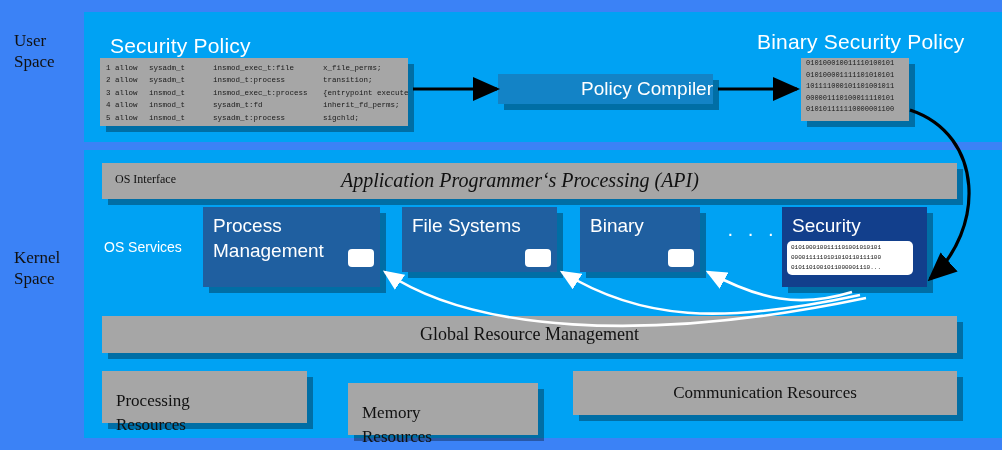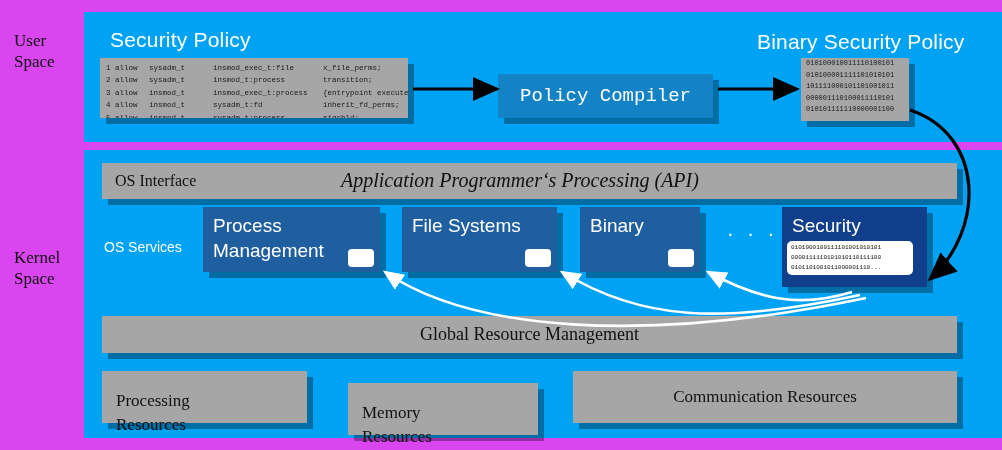--- a/index.html
+++ b/index.html
@@ -7,21 +7,21 @@
     padding: 0;
     background: #ffffff;
   }
   body {
     font-family: "Liberation Serif", serif;
   }
   #canvas {
     position: relative;
     width: 1002px;
     height: 450px;
-    background: #d946ef;
+    background: #3b82f6;
     overflow: hidden;
   }
 
   
   .side-label {
     position: absolute;
     color: #111111;
     font-family: "Liberation Serif", serif;
     font-size: 17px;
     line-height: 21px;
@@ -72,26 +72,26 @@
 
   
   .blue-heading {
     position: absolute;
     color: #ffffff;
     font-family: "Liberation Sans", sans-serif;
     font-size: 21px;
     letter-spacing: 0.2px;
     white-space: nowrap;
   }
-  #heading-security-policy { left: 110px; top: 28px; text-align: center; }
+  #heading-security-policy { left: 110px; top: 34px; text-align: center; }
   #heading-binary-policy   { left: 757px; top: 30px; }
 
   
   #policy-code {
-    left: 100px; top: 58px; width: 308px; height: 60px;
+    left: 100px; top: 58px; width: 308px; height: 68px;
     padding: 4px 6px 0 6px;
     font-family: "Liberation Mono", monospace;
     font-size: 7.5px;
     line-height: 12.4px;
     color: #1a1a1a;
     white-space: pre;
     overflow: hidden;
   }
   #policy-code .ln { display: inline-block; width: 9px; }
   #policy-code .c2 { display: inline-block; width: 34px; }
@@ -105,35 +105,34 @@
     font-family: "Liberation Mono", monospace;
     font-size: 7px;
     line-height: 11.6px;
     color: #1a1a1a;
     white-space: pre;
     overflow: hidden;
   }
 
   
   #policy-compiler {
-    left: 498px; top: 74px; width: 215px; height: 44px;
-    display: flex; align-items: center; justify-content: center;
+    left: 498px; top: 74px; width: 215px; height: 30px;
+    display: flex; align-items: center; justify-content: flex-end;
     font-size: 19px;
-    font-family: Liberation Mono, monospace;
   }
 
   
   #os-interface-bar {
     left: 102px; top: 163px; width: 855px; height: 36px;
   }
   #os-interface-label {
     position: absolute;
     left: 115px; top: 172px;
     font-family: "Liberation Serif", serif;
-    font-size: 16px;
+    font-size: 12px;
     color: #111111;
   }
   #api-label {
     position: absolute;
     left: 341px; top: 169px;
     font-family: "Liberation Serif", serif;
     font-style: italic;
     font-size: 20px;
     color: #111111;
     white-space: nowrap;
@@ -145,21 +144,21 @@
     left: 104px; top: 239px;
     color: #ffffff;
     font-family: "Liberation Sans", sans-serif;
     font-size: 14px;
   }
   .service-box {
     padding: 6px 10px 0 10px;
     font-size: 19px;
     line-height: 25px;
   }
-  #svc-process  { left: 203px; top: 207px; width: 177px; height: 65px; }
+  #svc-process  { left: 203px; top: 207px; width: 177px; height: 80px; }
   #svc-files    { left: 402px; top: 207px; width: 155px; height: 65px; }
   #svc-sockets  { left: 580px; top: 207px; width: 120px; height: 65px; }
   #svc-security { left: 782px; top: 207px; width: 145px; height: 80px; }
 
   .svc-tab {
     position: absolute;
     width: 26px; height: 18px;
     background: #ffffff;
     border-radius: 4px;
   }
@@ -200,23 +199,23 @@
   }
 
   
   .res-box {
     padding: 18px 14px 0 14px;
     font-size: 17px;
     line-height: 24px;
   }
   #res-processing   { left: 102px; top: 371px; width: 205px; height: 52px; }
   #res-memory       { left: 348px; top: 383px; width: 190px; height: 52px; }
-  #res-communication{ left: 573px; top: 371px; width: 384px; height: 52px;
-                      display: flex; align-items: center; justify-content: center;
-                      padding: 16px; }
+  #res-communication{ left: 573px; top: 371px; width: 384px; height: 44px;
+                      display: flex; align-items: flex-start; justify-content: center;
+                      padding: 10px; }
 
   
   #arrows {
     position: absolute;
     left: 0; top: 0;
     width: 1002px; height: 450px;
     pointer-events: none;
   }
 </style>
 </head>

